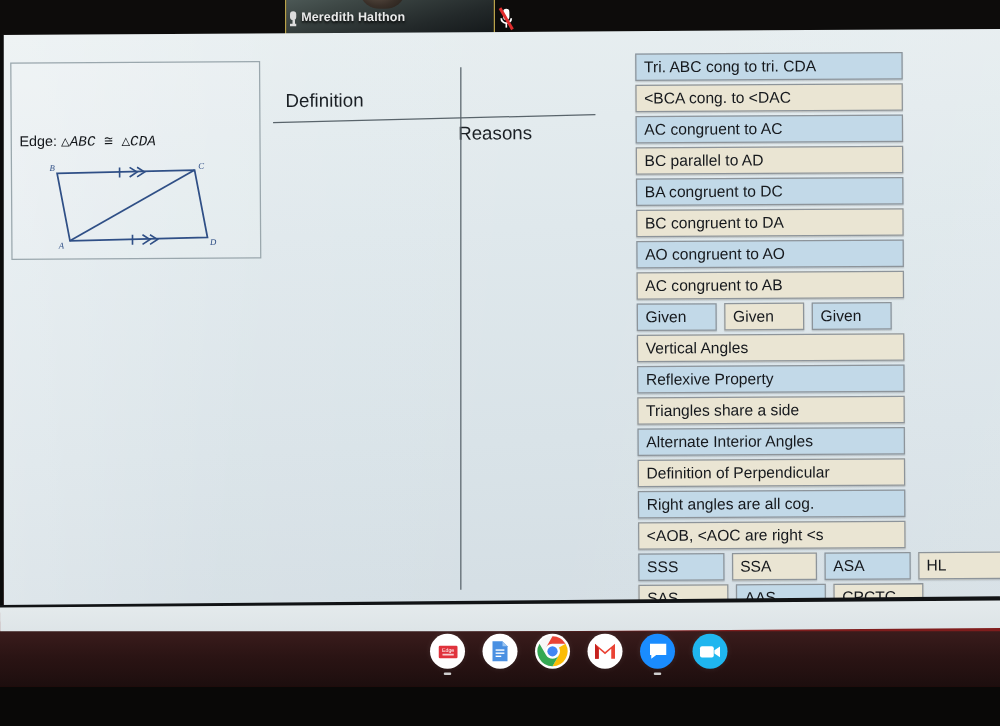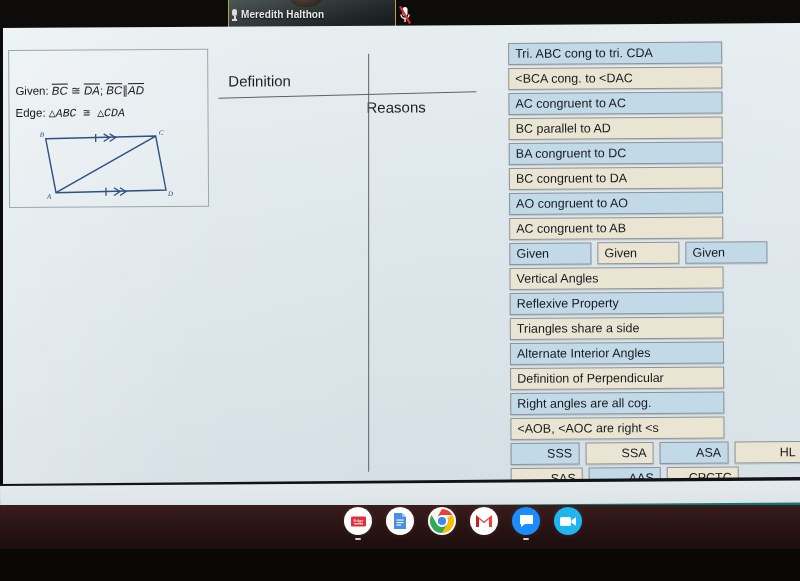--- a/index.html
+++ b/index.html
@@ -6,21 +6,21 @@
   body{
     width:800px;height:581px;overflow:hidden;
     background:#0a0a0a;
     font-family:"Liberation Sans", sans-serif;
     position:relative;
   }
 
   
   #screen-photo{
     position:absolute;inset:0;
-    background:#0f766e;
+    background:#7f1d1d;
   }
 
   
   #video-strip{
     position:absolute;left:0;top:0;width:800px;height:30px;
     background:#0d0c0b;
     overflow:hidden;
   }
   #video-tile{
     position:absolute;left:228px;top:-22px;width:168px;height:50px;
@@ -123,22 +123,22 @@
     line-height:17px;
     height:22px;
     margin-bottom:3px;
     box-shadow:0 1px 1px rgba(0,0,0,.16);
   }
   .tile.blue{ background:#c2d9e8; }
   .tile.cream{ background:#eae5d3; }
   .tile.wide{ width:214px; }
   .tile-row{ display:flex; gap:6px; margin-bottom:3px; }
   .tile-row .tile{ margin-bottom:0; }
-  .tile.sm{ width:82px; text-align:left; }
-  .tile.sm2{ width:72px; text-align:right; }
+  .tile.sm{ width:64px; text-align:left; }
+  .tile.sm2{ width:72px; text-align:left; }
 
   
   #screen-bottom-edge{
     position:absolute;left:0;top:484px;width:800px;height:4px;
     background:#111315;transform:rotate(-0.5deg);transform-origin:0 0;
   }
   #below-screen-band{
     position:absolute;left:0;top:486px;width:800px;height:22px;
     background:linear-gradient(180deg,#e4eaec 0%,#dde4e7 100%);
     transform:rotate(-0.4deg);transform-origin:0 0;
@@ -191,27 +191,20 @@
       <path d="M3 9.5 a4 4 0 0 0 8 0" stroke="#ffffff" stroke-width="1.4" fill="none"></path>
       <rect x="6.4" y="13.5" width="1.3" height="3.6" fill="#ffffff"></rect>
       <line x1="2" y1="1.5" x2="12" y2="18.5" stroke="#e02d2d" stroke-width="2.4"></line>
     </svg>
   </div>
 
   <div id="document-surface">
     <div id="surface-sheen"></div>
 
     <div id="problem-box">
-      <div id="given-line">
-        <span>Given:</span>
-        <span class="ol">BC</span>
-        <span>≅</span>
-        <span class="ol">DA</span><span>;</span>
-        <span class="ol">BC</span><span>∥</span><span class="ol">AD</span>
-      </div>
       <div id="prove-line">
         <span>Edge:</span>
         <span class="it">△ABC ≅ △CDA</span>
       </div>
 
       <svg id="figure-svg" width="150" height="72">
 
         <polygon points="12,10 122,8 132,62 22,64" fill="none" stroke="#2f4f86" stroke-width="1.4"></polygon>
         <line x1="22" y1="64" x2="122" y2="8" stroke="#2f4f86" stroke-width="1.4"></line>
 

